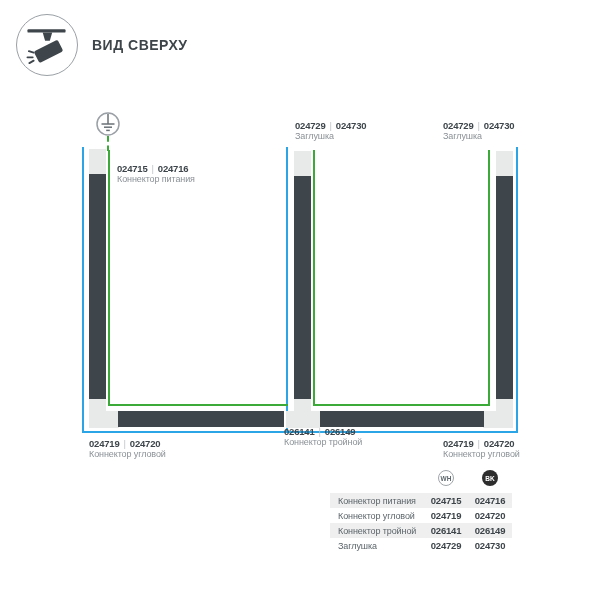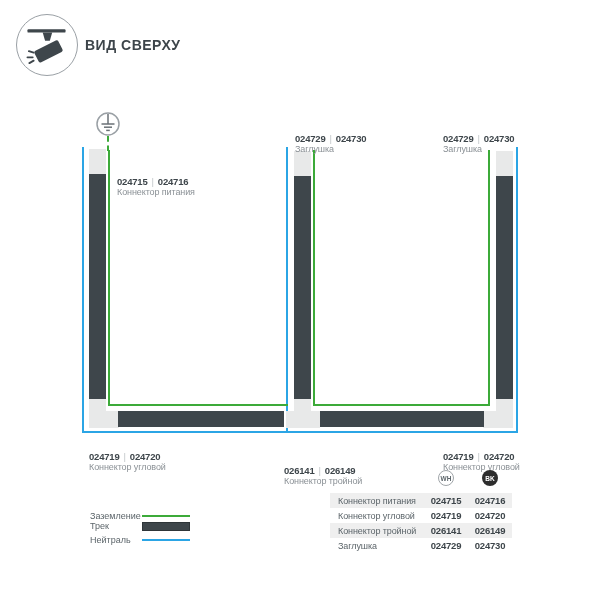--- a/index.html
+++ b/index.html
@@ -2,36 +2,36 @@
 <html><head>
 <meta charset="utf-8">
 <style>
   html,body{margin:0;padding:0;background:#fff;}
   #canvas{position:relative;width:600px;height:600px;background:#ffffff;overflow:hidden;
           font-family:"Liberation Sans","DejaVu Sans",sans-serif;}
 
   
   .hdr-icon{position:absolute;left:16px;top:14px;width:62px;height:62px;border:1.5px solid #9aa0a5;
             border-radius:50%;box-sizing:border-box;}
-  .page-title{position:absolute;left:85px;top:37px;font-size:14px;font-weight:bold;color:#3d454a;
+  .page-title{position:absolute;left:92px;top:37px;font-size:14px;font-weight:bold;color:#3d454a;
               letter-spacing:.5px;}
 
   
   .vline,.hline,.track,.cap{position:absolute;}
   .vline{width:2px;}
   .hline{height:2px;}
   .blue{background:#2ba5e5;}
   .green{background:#3caa39;}
   .green-dash{position:absolute;width:0;border-left:2px dashed #3caa39;}
   .track{background:#3e464b;}
   .cap{background:#e8e9e9;}
 
   
   .plabel{position:absolute;line-height:11px;white-space:nowrap;}
-  .pnums{font-size:9.5px;font-weight:bold;color:#3d454a;letter-spacing:-0.2px;margin-top:13px;}
+  .pnums{font-size:9.5px;font-weight:bold;color:#3d454a;letter-spacing:-0.2px;}
   .pnums .sep{color:#c3c7ca;font-weight:normal;margin:0 4px;}
   .pname{font-size:9px;color:#8b9196;letter-spacing:-0.1px;}
 
   
   .legend{position:absolute;left:90px;top:511px;}
   .leg-row{display:flex;align-items:center;height:10px;}
   .leg-row.last{margin-top:4px;}
   .leg-label{width:52px;font-size:9px;color:#5c656a;}
   .leg-swatch{width:48px;display:flex;align-items:center;}
   .leg-line{width:48px;height:2px;}
@@ -121,50 +121,30 @@
       <div class="pname">Заглушка</div>
     </div>
     <div class="plabel" style="left:443px;top:120px">
       <div class="pnums"><span>024729</span><span class="sep">|</span><span>024730</span></div>
       <div class="pname">Заглушка</div>
     </div>
     <div class="plabel" style="left:89px;top:438px">
       <div class="pnums"><span>024719</span><span class="sep">|</span><span>024720</span></div>
       <div class="pname">Коннектор угловой</div>
     </div>
-    <div class="plabel" style="left:284px;top:452px">
+    <div class="plabel" style="left:284px;top:426px">
       <div class="pnums"><span>026141</span><span class="sep">|</span><span>026149</span></div>
       <div class="pname">Коннектор тройной</div>
     </div>
     <div class="plabel" style="left:443px;top:438px">
       <div class="pnums"><span>024719</span><span class="sep">|</span><span>024720</span></div>
       <div class="pname">Коннектор угловой</div>
     </div>
   </div>
 
-  <div class="legend">
-    <div class="leg-row">
-      <div class="leg-label">Заземление</div>
-      <div class="leg-swatch">
-          <div class="leg-line green"></div>
-        </div>
-    </div>
-    <div class="leg-row">
-      <div class="leg-label">Трек</div>
-      <div class="leg-swatch">
-          <div class="leg-bar"></div>
-        </div>
-    </div>
-    <div class="leg-row last">
-      <div class="leg-label">Нейтраль</div>
-      <div class="leg-swatch">
-          <div class="leg-line blue"></div>
-        </div>
-    </div>
-  </div>
 
   <div class="ptable">
     <div class="pt-head">
       <div class="pt-spacer"></div>
       <div class="pt-colcell">
           <div class="pt-circle wh">WH</div>
         </div>
       <div class="pt-colcell">
           <div class="pt-circle bk">BK</div>
         </div>

